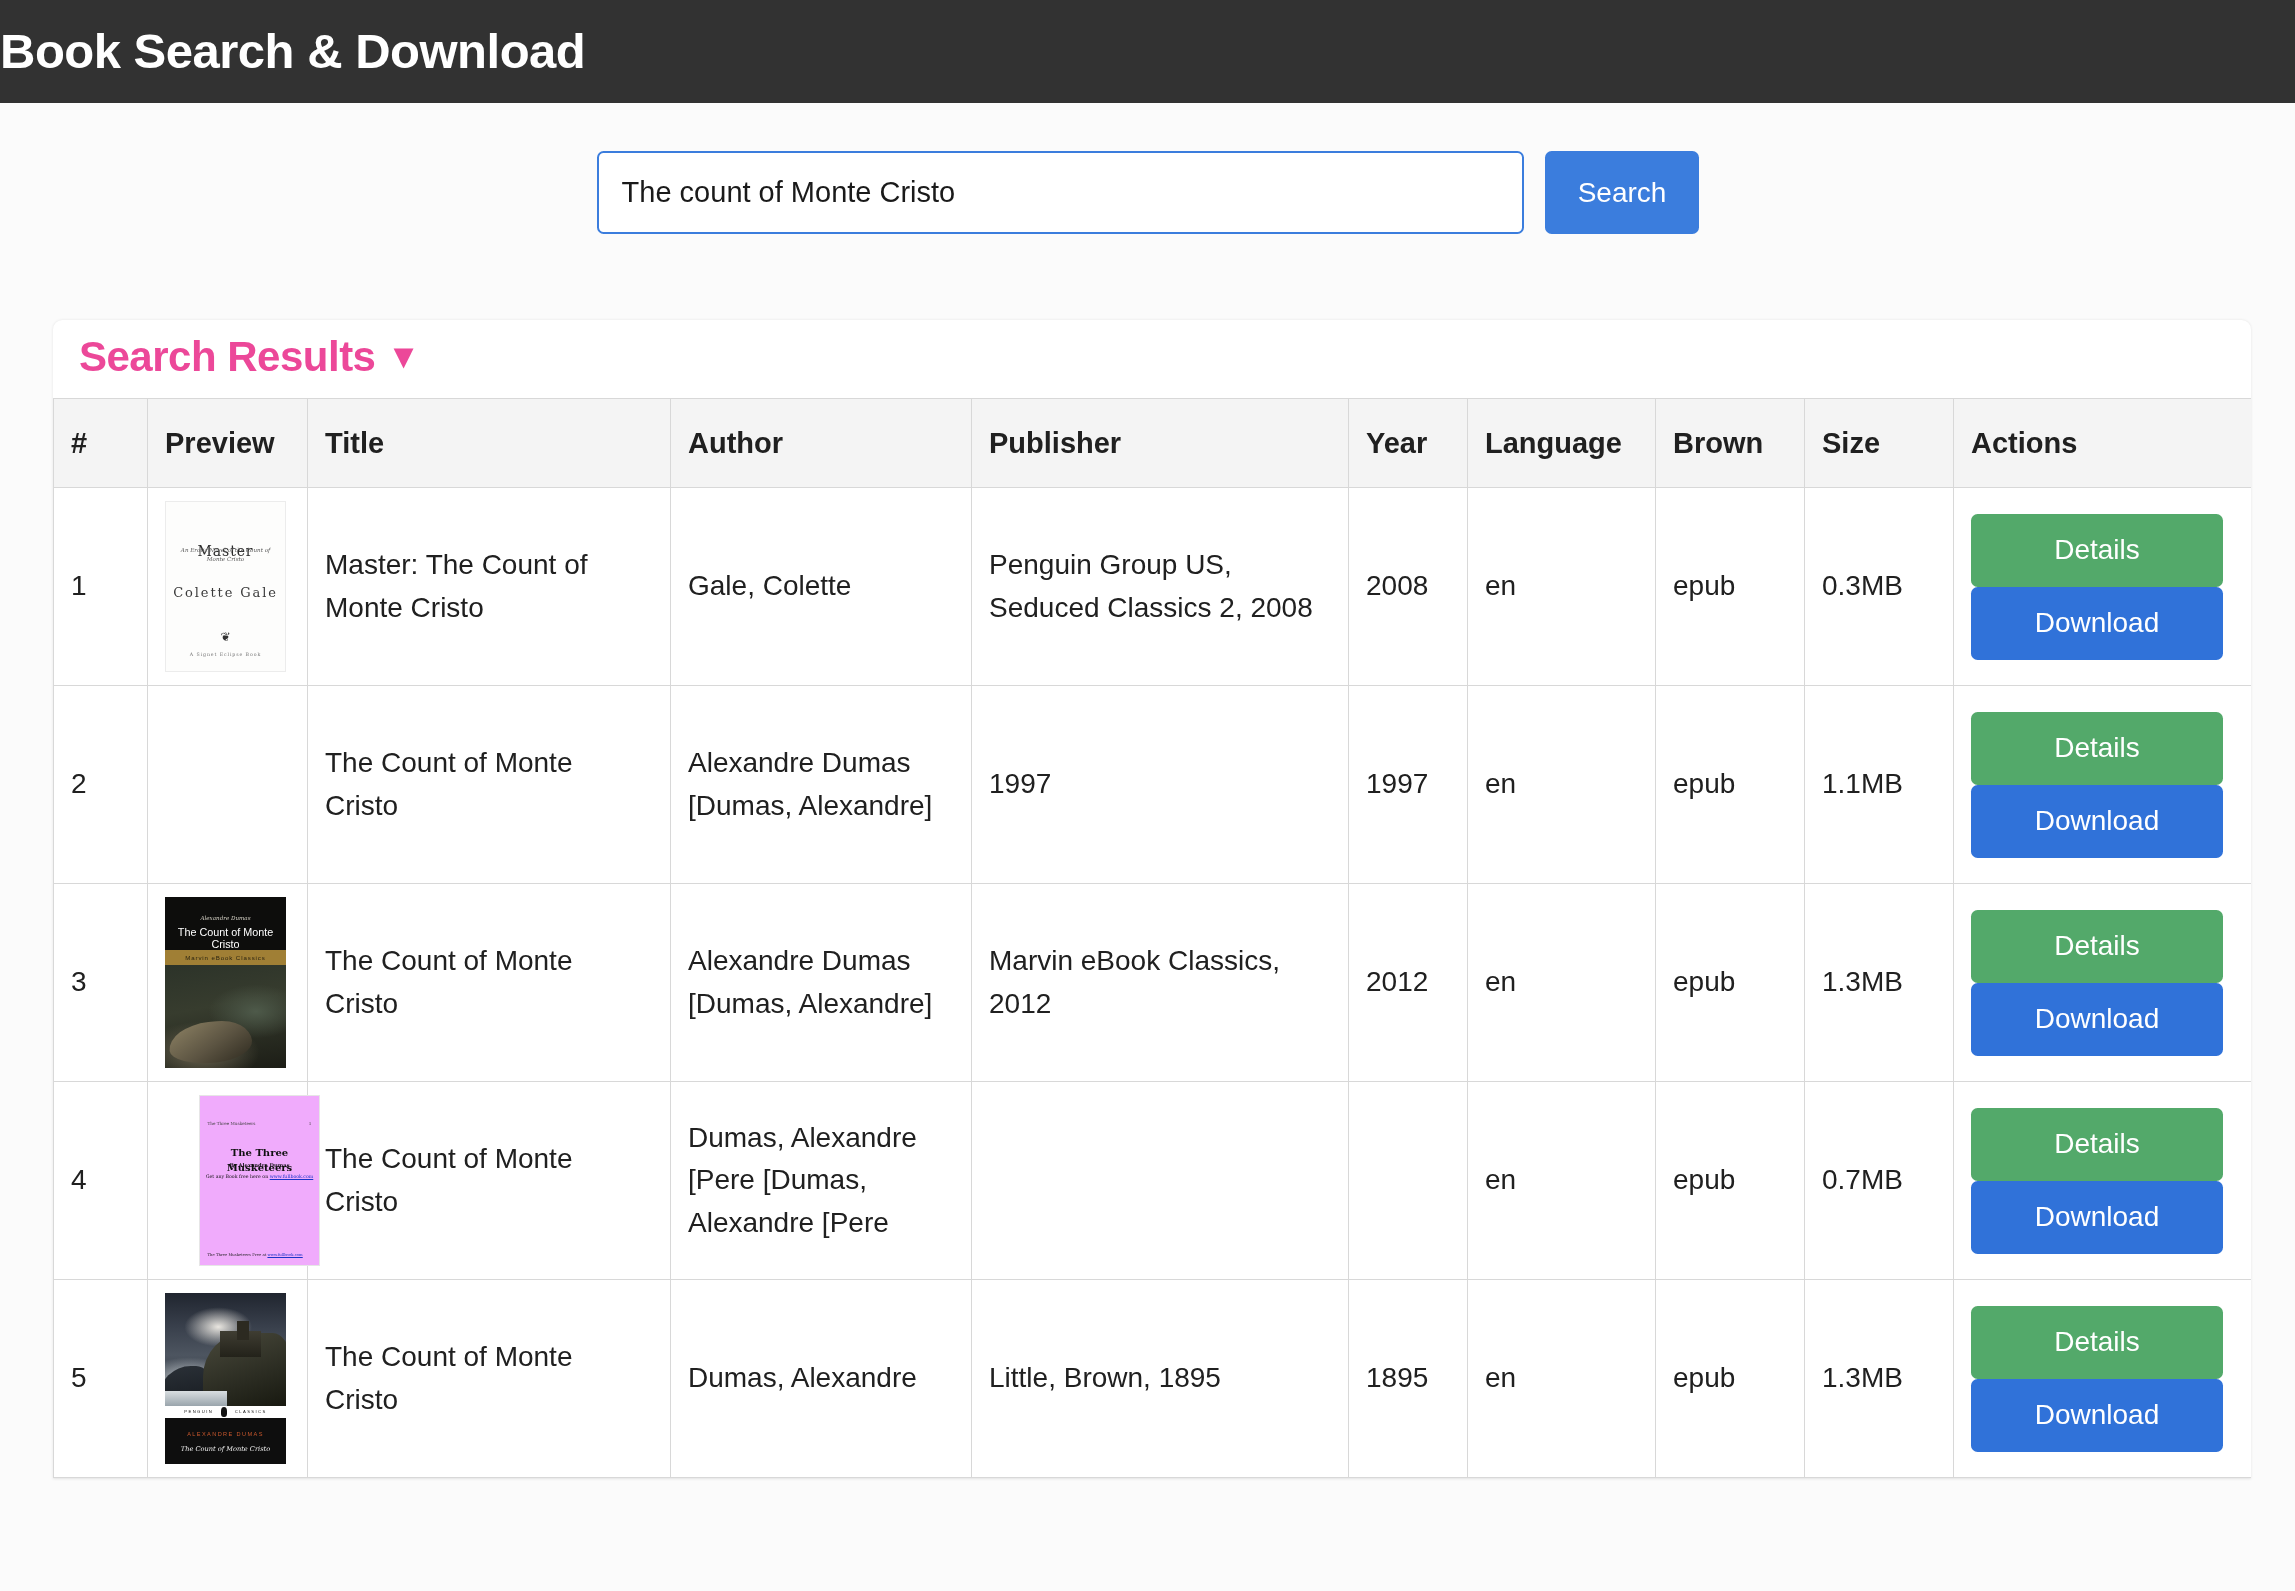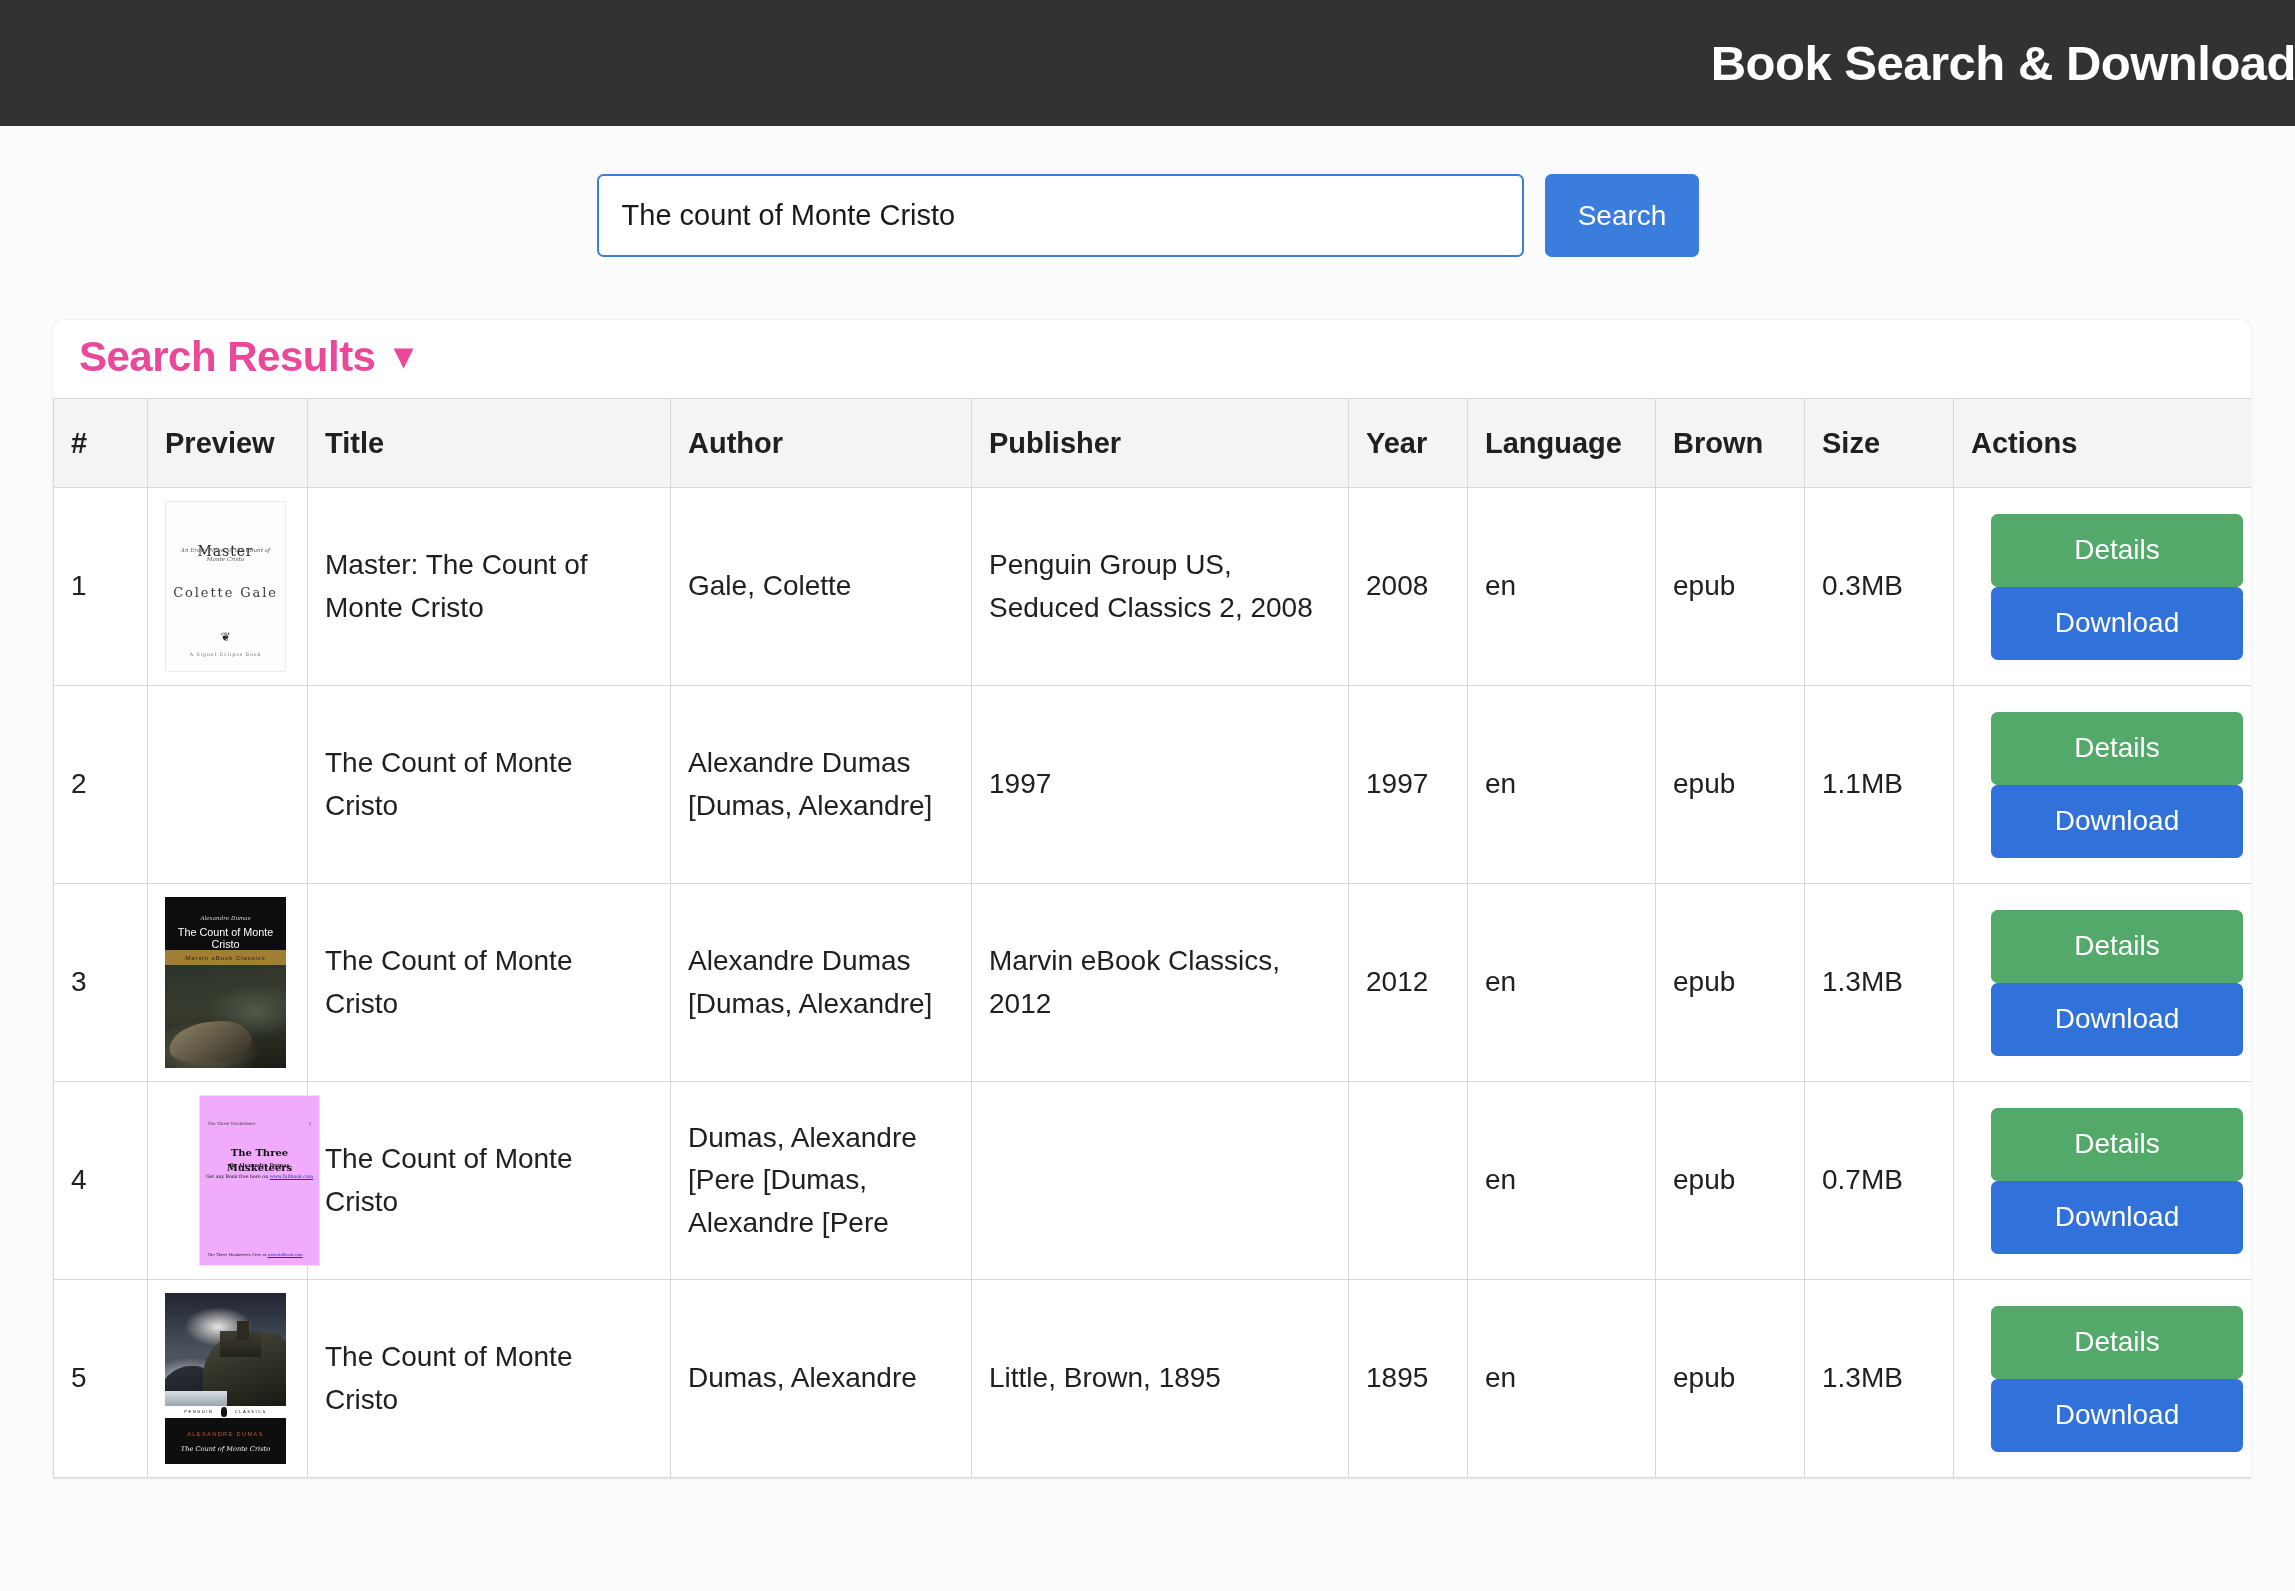--- a/index.html
+++ b/index.html
@@ -7,25 +7,25 @@
     margin: 0; padding: 0;
     width: 2296px; height: 1591px;
     overflow: hidden;
     background: #fbfbfb;
     font-family: "Liberation Sans", sans-serif;
   }
 
   
   .app-header {
     width: 100%;
-    height: 126px;
+    height: 103px;
     background: #323232;
     display: flex;
     align-items: center;
-    justify-content: flex-end;
+    justify-content: flex-start;
   }
   .app-title {
     color: #ffffff;
     font-size: 49px;
     font-weight: bold;
     letter-spacing: -0.5px;
     line-height: 1;
   }
 
   
@@ -122,21 +122,20 @@
 
   td.cell-num { text-align: left; }
   td.cell-preview { padding: 11.3px 0 11.3px 9.4px; vertical-align: middle; }
 
   
   .actions-wrap {
     display: flex;
     flex-direction: column;
     align-items: stretch;
     width: 252px;
-    margin-left: 20px;
   }
   .btn {
     border: none;
     color: #ffffff;
     font-size: 28px;
     font-family: "Liberation Sans", sans-serif;
     height: 73px;
     border-radius: 6.6px;
     cursor: pointer;
     display: flex;

